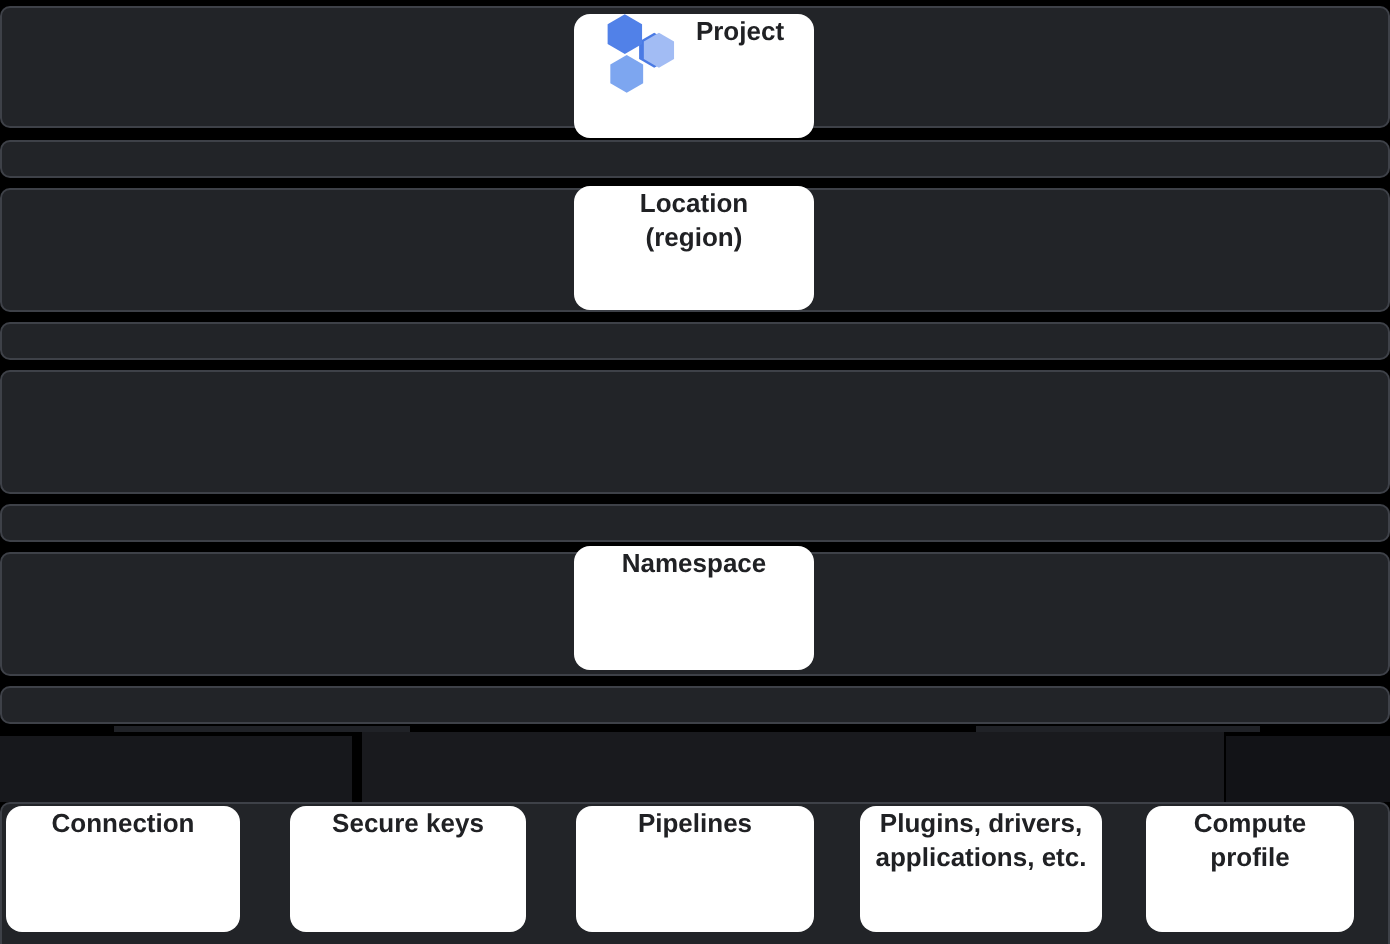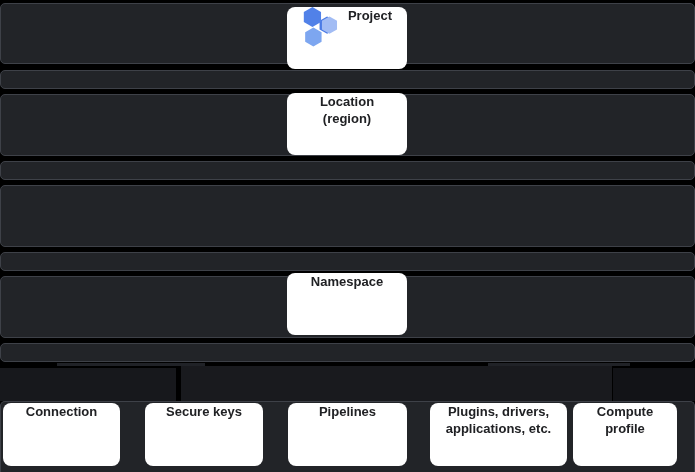--- a/index.html
+++ b/index.html
@@ -104,20 +104,20 @@
 
   <div class="node child" style="left:3px;   width:117px;">
     <span>Connection</span>
   </div>
   <div class="node child" style="left:145px; width:118px;">
     <span>Secure keys</span>
   </div>
   <div class="node child" style="left:288px; width:119px;">
     <span>Pipelines</span>
   </div>
-  <div class="node child" style="left:430px; width:137px;">
+  <div class="node child" style="left:430px; width:121px;">
     <span>Plugins, drivers, applications, etc.</span>
   </div>
   <div class="node child" style="left:573px; width:104px;">
     <span>Compute profile</span>
   </div>
 
 </div>
 
 </body></html>

